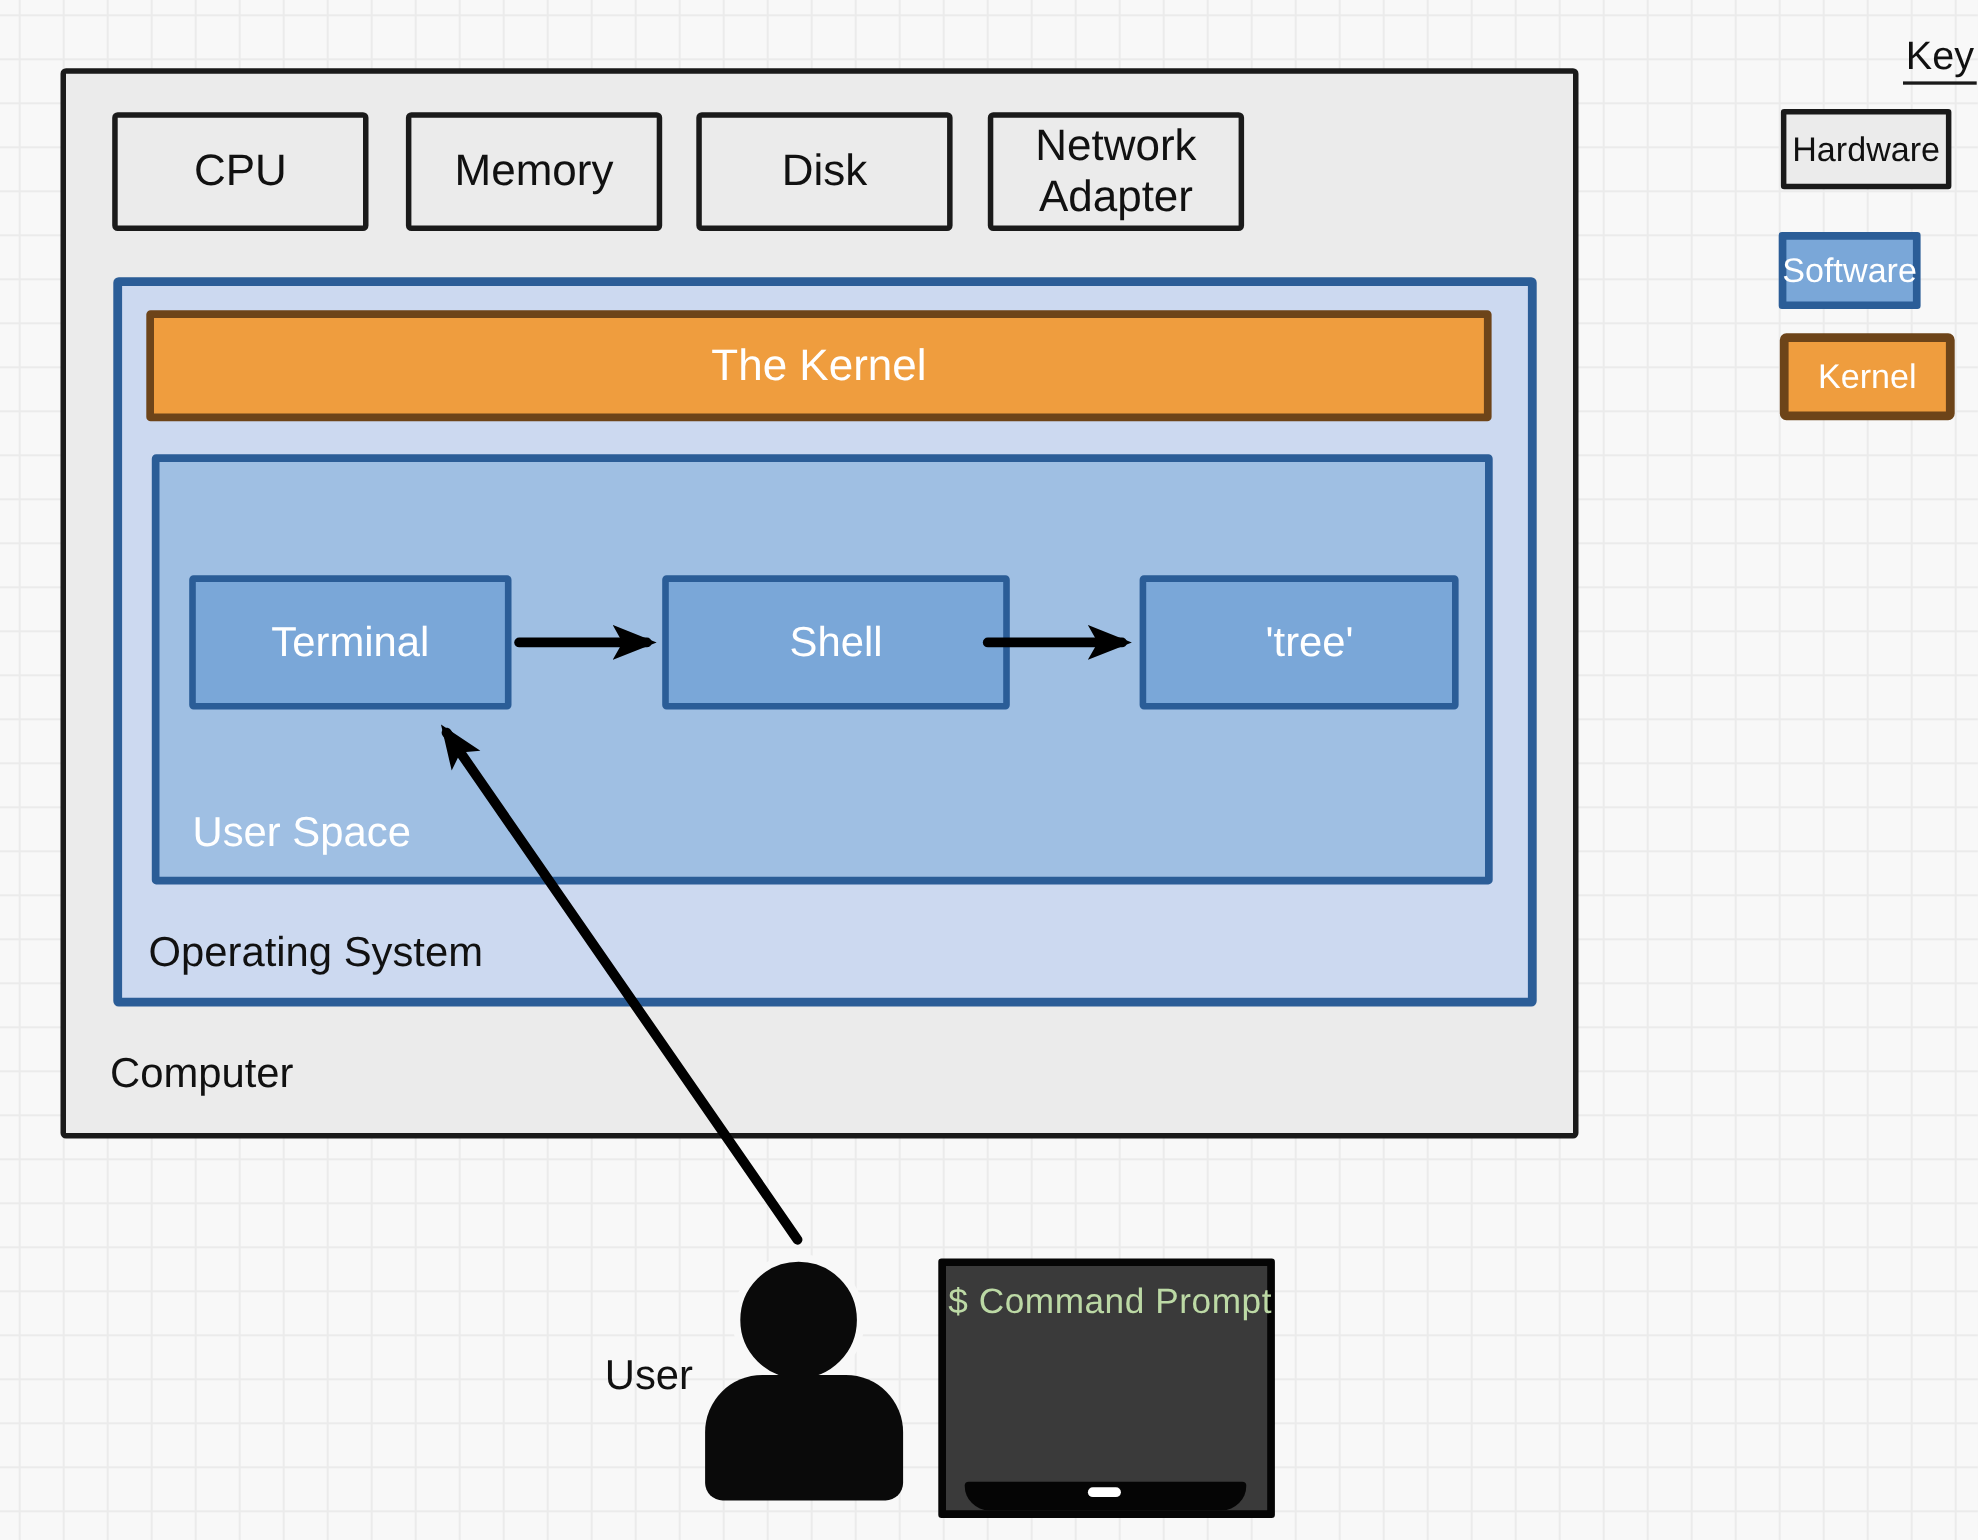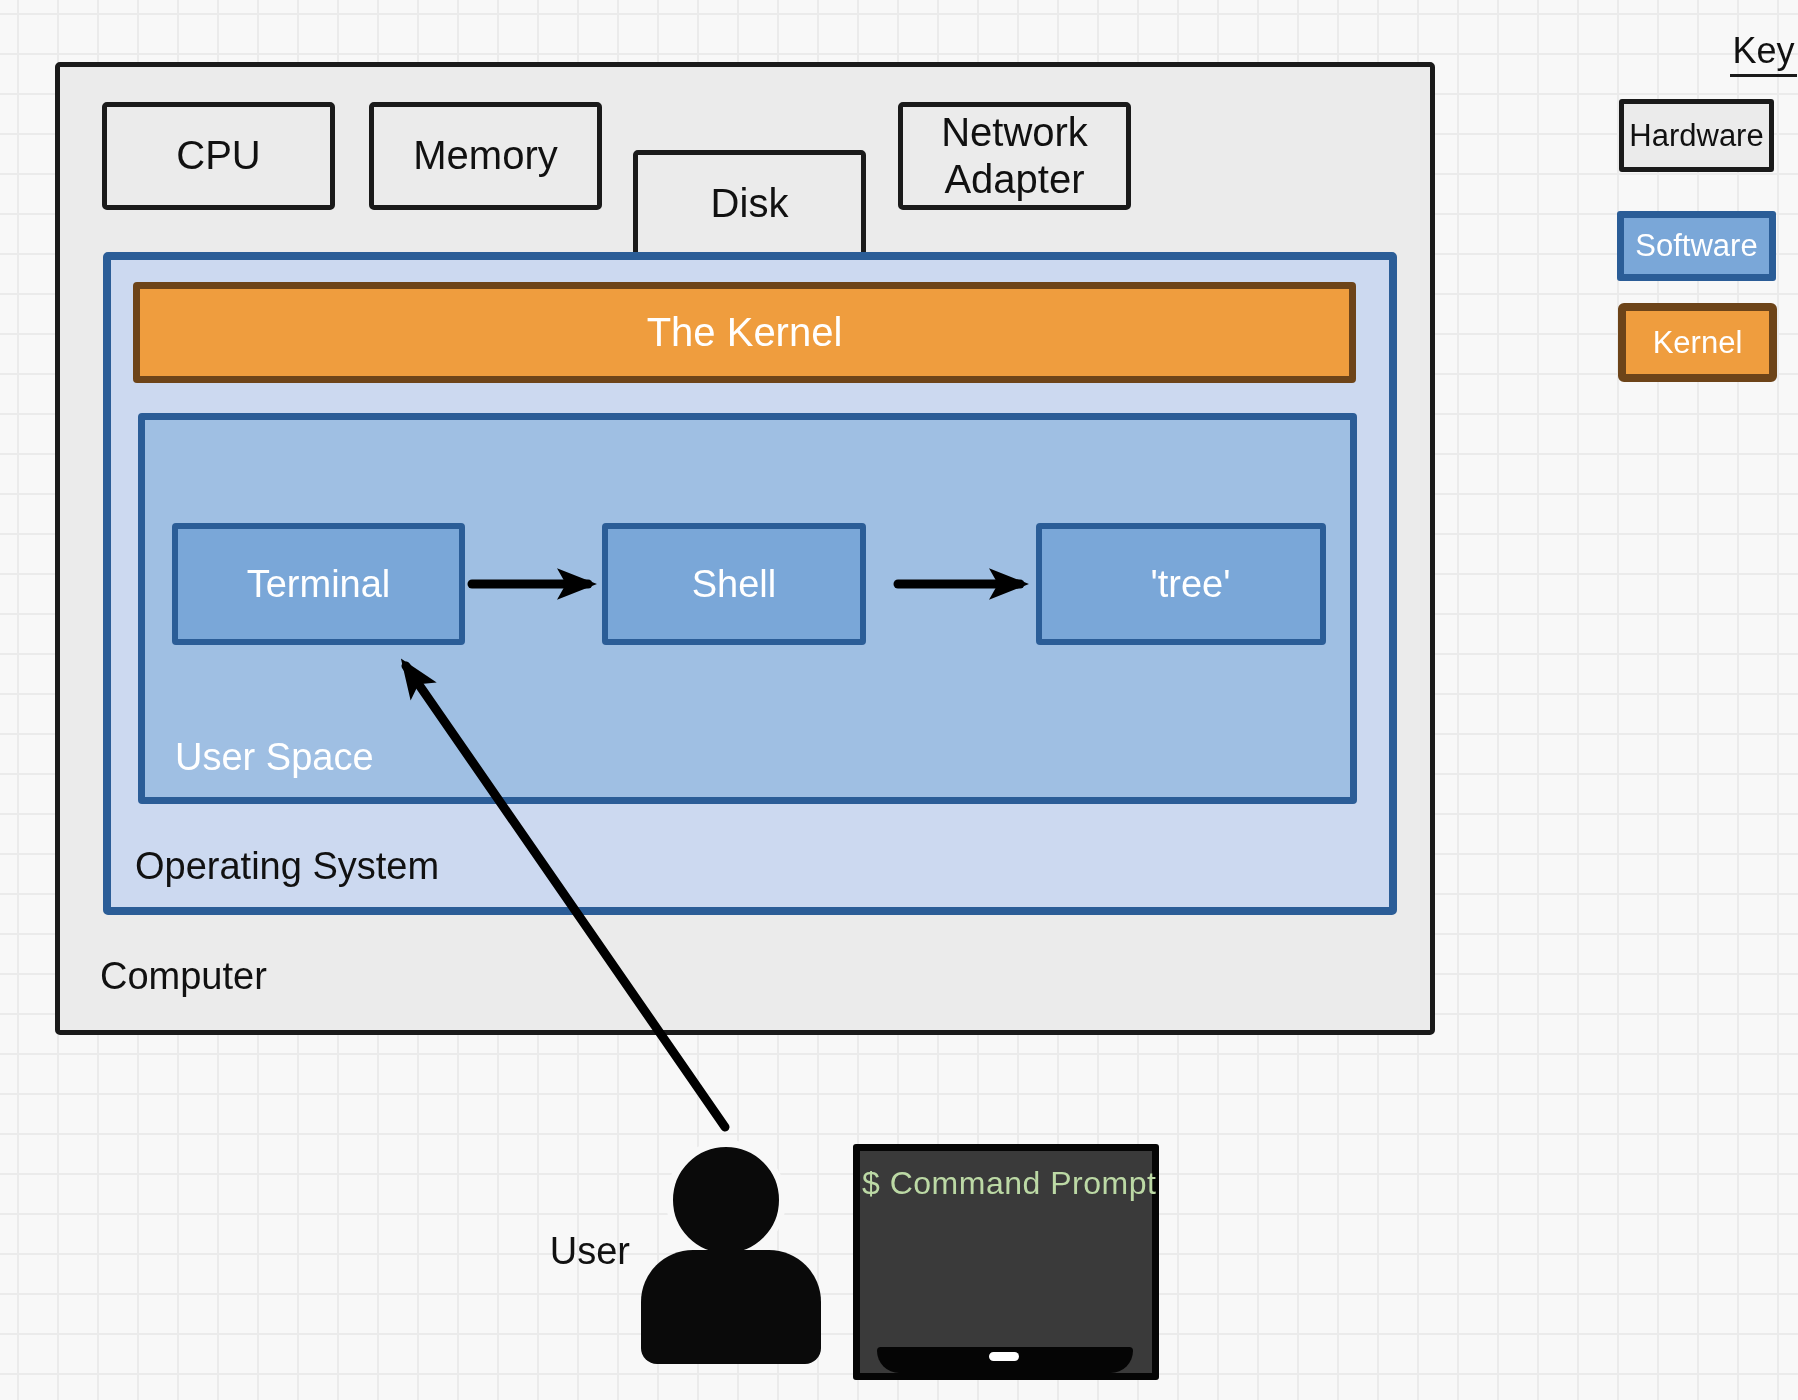--- a/index.html
+++ b/index.html
@@ -27,56 +27,56 @@
   
   .computer-box{
     left:55px;top:62px;width:1380px;height:973px;
     background:#ebebeb;border:5px solid #1a1a1a;border-radius:5px;
   }
   .hw{
     background:#ebebeb;border:5px solid #1a1a1a;
     font-size:40px;line-height:1.18;color:#111;
     top:102px;height:108px;width:233px;border-radius:5px;
   }
-  .hw1{left:102px;} .hw2{left:369px;} .hw3{left:633px;margin-top:48px;} .hw4{left:898px;} .hw5{left:1162px;}
+  .hw1{left:102px;} .hw2{left:369px;} .hw3{left:633px;} .hw4{left:898px;} .hw5{left:1162px;}
   
   .os-box{
     left:103px;top:252px;width:1294px;height:663px;
     background:#ccd9f0;border:8px solid #2b5d97;border-radius:5px;
   }
   .kernel-bar{
     left:133px;top:282px;width:1223px;height:101px;
     background:#ef9d3e;border:7px solid #6d4419;border-radius:4px;
     color:#ffffff;font-size:40px;justify-content:center;
   }
   .user-space-box{
     left:138px;top:413px;width:1219px;height:391px;
     background:#9fbfe3;border:7px solid #2b5d97;border-radius:4px;
   }
   .proc{
     top:523px;height:122px;
     background:#7aa7d8;border:6px solid #2b5d97;
     color:#ffffff;font-size:38px;border-radius:4px;
   }
   .proc1{left:172px;width:293px;}
-  .proc2{left:602px;width:264px;align-items:center;}
+  .proc2{left:602px;width:316px;align-items:center;}
   .proc3{left:1036px;width:290px;padding-left:19px;}
   .lbl{position:absolute;white-space:nowrap;}
   .lbl-user-space{left:175px;top:736px;font-size:38px;color:#ffffff;}
   .lbl-os{left:135px;top:845px;font-size:38px;color:#111;}
   .lbl-computer{left:100px;top:955px;font-size:38px;color:#111;}
   
   .key-title{
     left:1716px;top:30px;width:95px;
     font-size:36px;color:#111;text-align:center;
   }
   .key-title span{border-bottom:3px solid #1a1a1a;padding:0 2px 3px 2px;}
   .key-hw{left:1619px;top:99px;width:155px;height:73px;font-size:31px;
     background:#ebebeb;border:5px solid #1a1a1a;color:#111;border-radius:3px;}
-  .key-sw{left:1617px;top:211px;width:159px;height:70px;font-size:31px;
+  .key-sw{left:1617px;top:211px;width:129px;height:70px;font-size:31px;
     background:#7aa7d8;border:7px solid #2b5d97;color:#fff;border-radius:3px;}
   .key-k{left:1618px;top:303px;width:159px;height:79px;font-size:31px;
     background:#ef9d3e;border:8px solid #6d4419;color:#fff;border-radius:6px;}
   
   .person-head{
     left:666px;top:1140px;width:120px;height:120px;
     background:#0a0a0a;border:7px solid #f8f8f8;border-radius:50%;
   }
   .person-body{
     left:641px;top:1250px;width:180px;height:114px;

